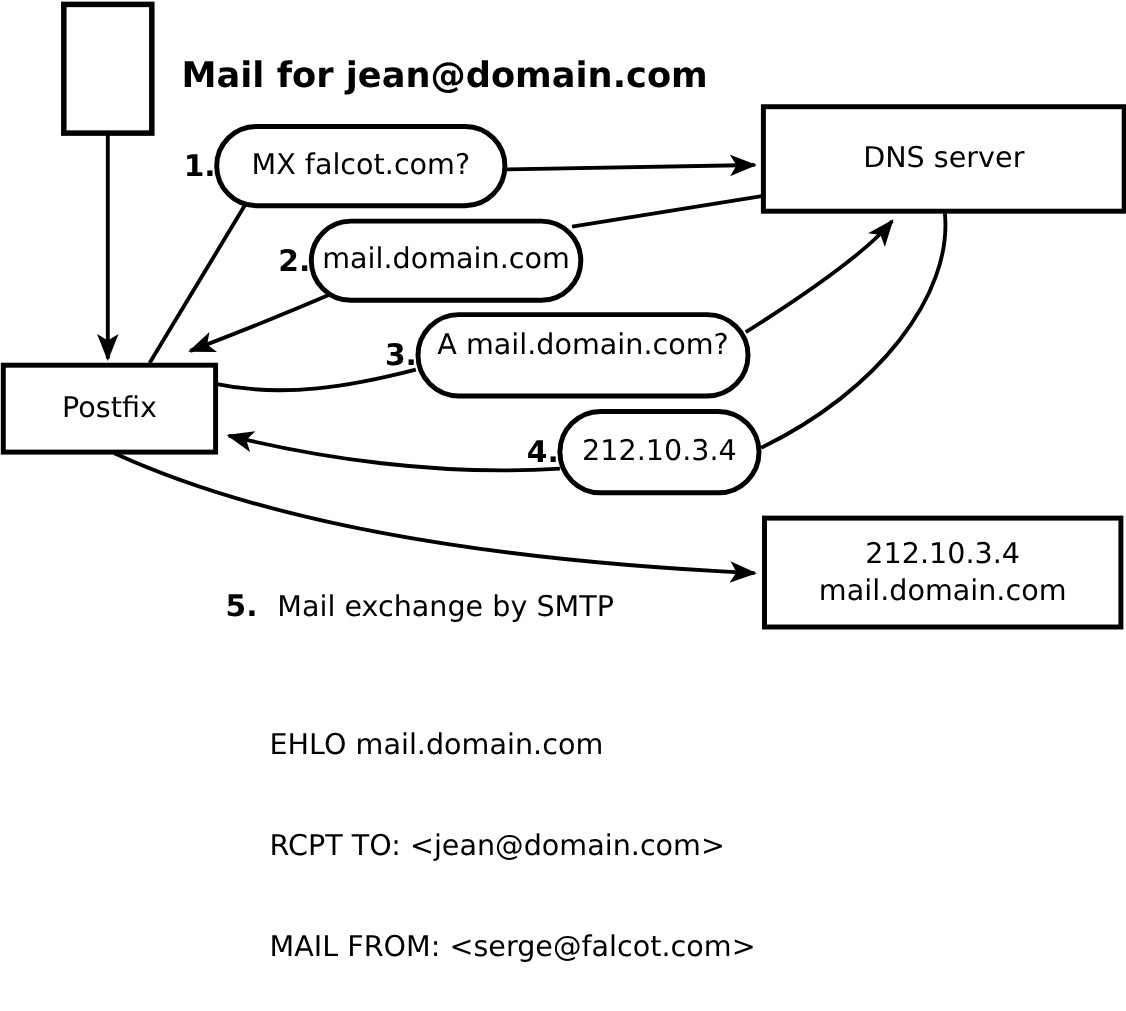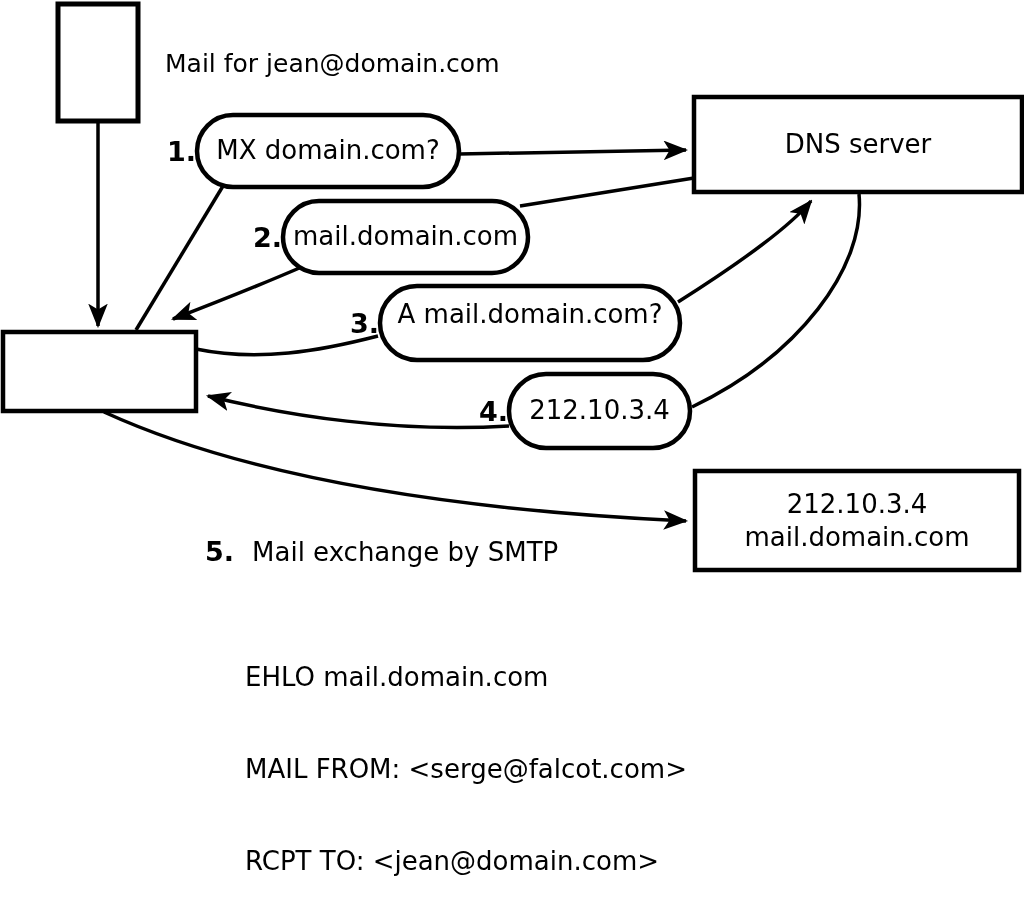--- a/index.html
+++ b/index.html
@@ -12,21 +12,21 @@
   .lbl{
     position:absolute;display:flex;align-items:center;justify-content:center;
     font-size:26px;line-height:1.2;text-align:center;white-space:nowrap;
   }
   .lbl.col{flex-direction:column;line-height:33px;}
   .num{
     position:absolute;display:flex;align-items:center;justify-content:flex-end;
     font-weight:bold;font-size:27px;white-space:nowrap;
   }
   .title{
-    position:absolute;left:165px;top:49px;font-size:25px;font-weight:normal;
+    position:absolute;left:165px;top:49px;font-size:32px;font-weight:bold;
     white-space:nowrap;
   }
   .step5{
     position:absolute;left:205px;top:536px;font-size:26px;white-space:nowrap;
   }
   .step5 .n{font-weight:bold;font-size:27px;margin-right:18px;}
   .transcript{
     position:absolute;left:245px;top:601px;font-size:26px;white-space:pre;
   }
   .transcript div{height:32.2px;line-height:32.2px;}
@@ -63,48 +63,49 @@
       <rect x="695" y="471" width="324" height="99" stroke-width="4.5"></rect>
       <rect x="197" y="115" width="262" height="72" rx="36" ry="36" stroke-width="4.5"></rect>
       <rect x="283" y="201" width="245" height="72" rx="36" ry="36" stroke-width="4.5"></rect>
       <rect x="380" y="286" width="300" height="74" rx="37" ry="37" stroke-width="4.5"></rect>
       <rect x="509" y="374" width="181" height="74" rx="37" ry="37" stroke-width="4.5"></rect>
     </g>
   </svg>
 
   <div class="title">Mail for jean@domain.com</div>
 
+  <div class="lbl" style="left:3px;top:332px;width:193px;height:79px;">Postfix</div>
 
   <div class="lbl" style="left:694px;top:97px;width:328px;height:95px;">DNS server</div>
 
   <div class="lbl col" style="left:695px;top:471px;width:324px;height:99px;">
     <div>212.10.3.4</div>
     <div>mail.domain.com</div>
   </div>
 
   <div class="num" style="left:126px;top:115px;width:70px;height:72px;">1.</div>
-  <div class="lbl" style="left:197px;top:115px;width:262px;height:72px;">MX domain.com?</div>
+  <div class="lbl" style="left:197px;top:115px;width:262px;height:72px;">MX falcot.com?</div>
 
   <div class="num" style="left:212px;top:201px;width:70px;height:72px;">2.</div>
   <div class="lbl" style="left:283px;top:201px;width:245px;height:72px;">mail.domain.com</div>
 
   <div class="num" style="left:309px;top:286px;width:70px;height:74px;">3.</div>
   <div class="lbl" style="left:380px;top:278px;width:300px;height:74px;">A mail.domain.com?</div>
 
   <div class="num" style="left:438px;top:374px;width:70px;height:74px;">4.</div>
   <div class="lbl" style="left:509px;top:374px;width:181px;height:74px;">212.10.3.4</div>
 
   <div class="step5">
     <span class="n">5.</span><span>Mail exchange by SMTP</span>
   </div>
 
   <div class="transcript">
     <div>EHLO mail.domain.com</div>
+    <div>RCPT TO: &lt;jean@domain.com&gt;</div>
     <div>MAIL FROM: &lt;serge@falcot.com&gt;</div>
-    <div>RCPT TO: &lt;jean@domain.com&gt;</div>
     
     
     
     
     
     
     
   </div>
 
 </div>

